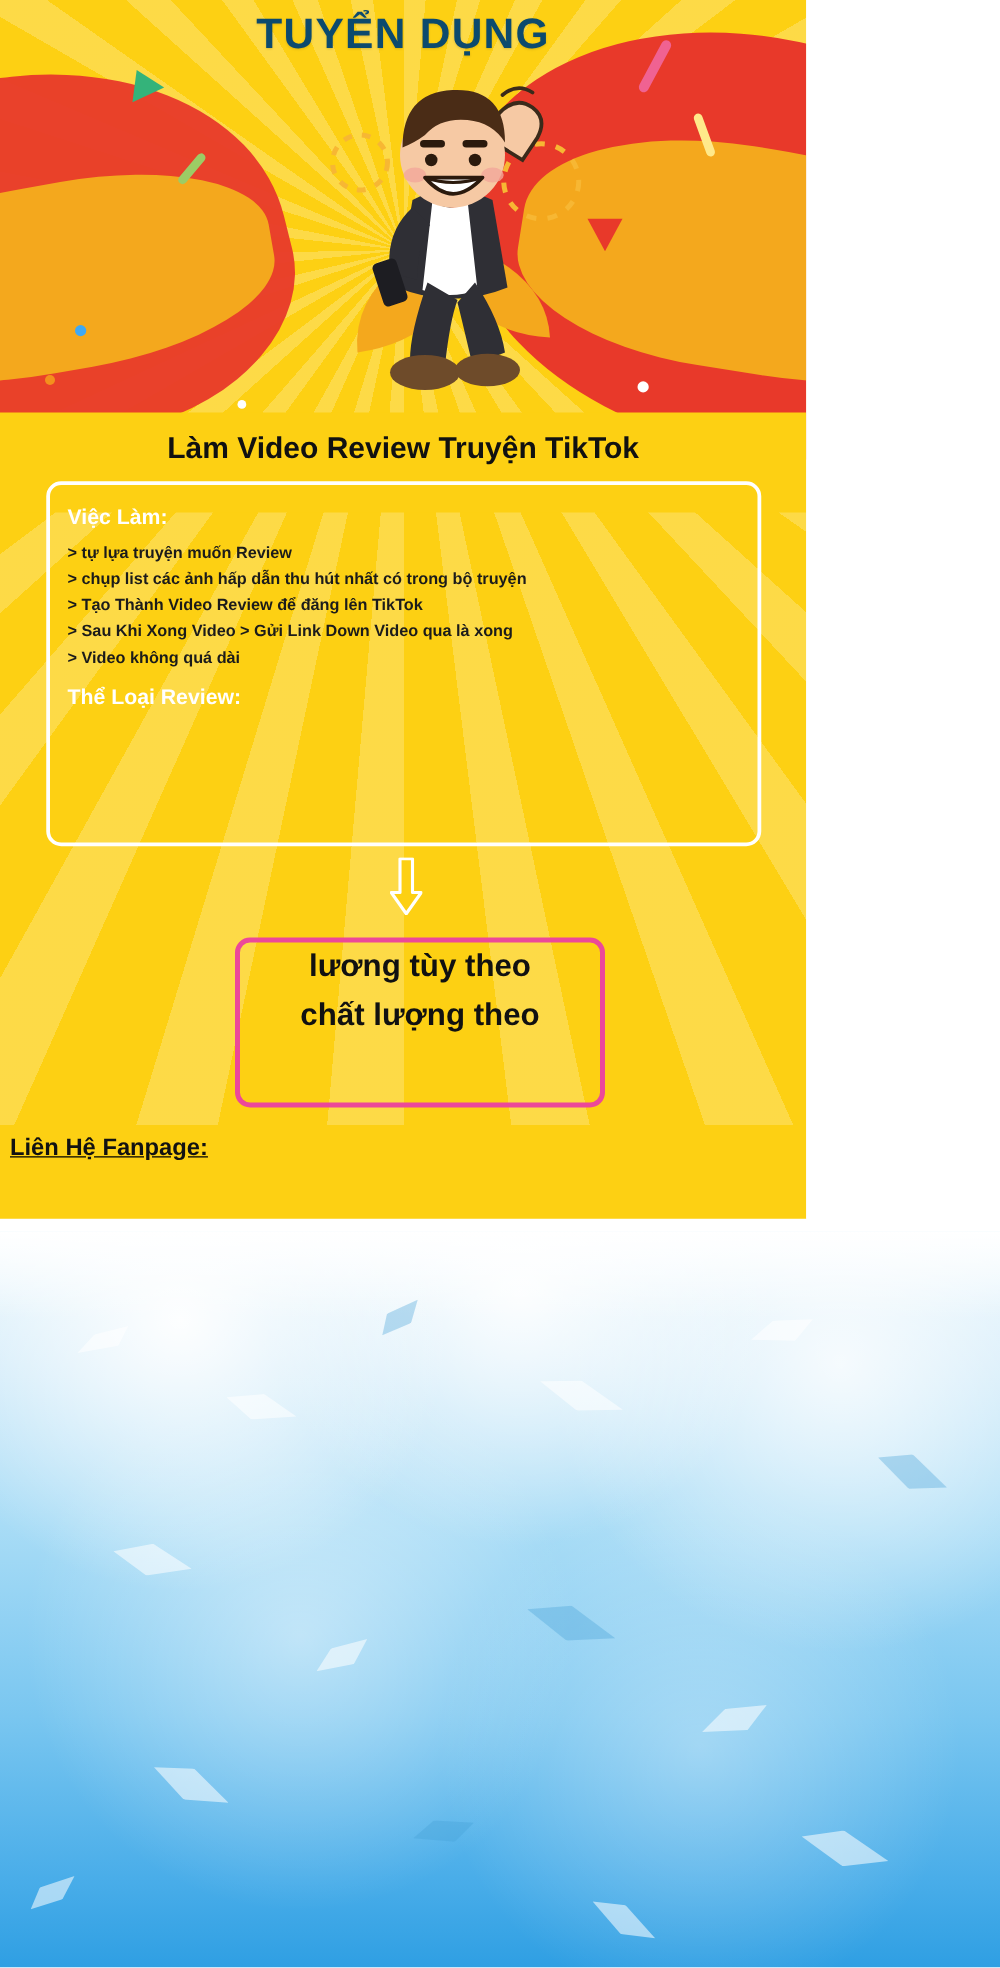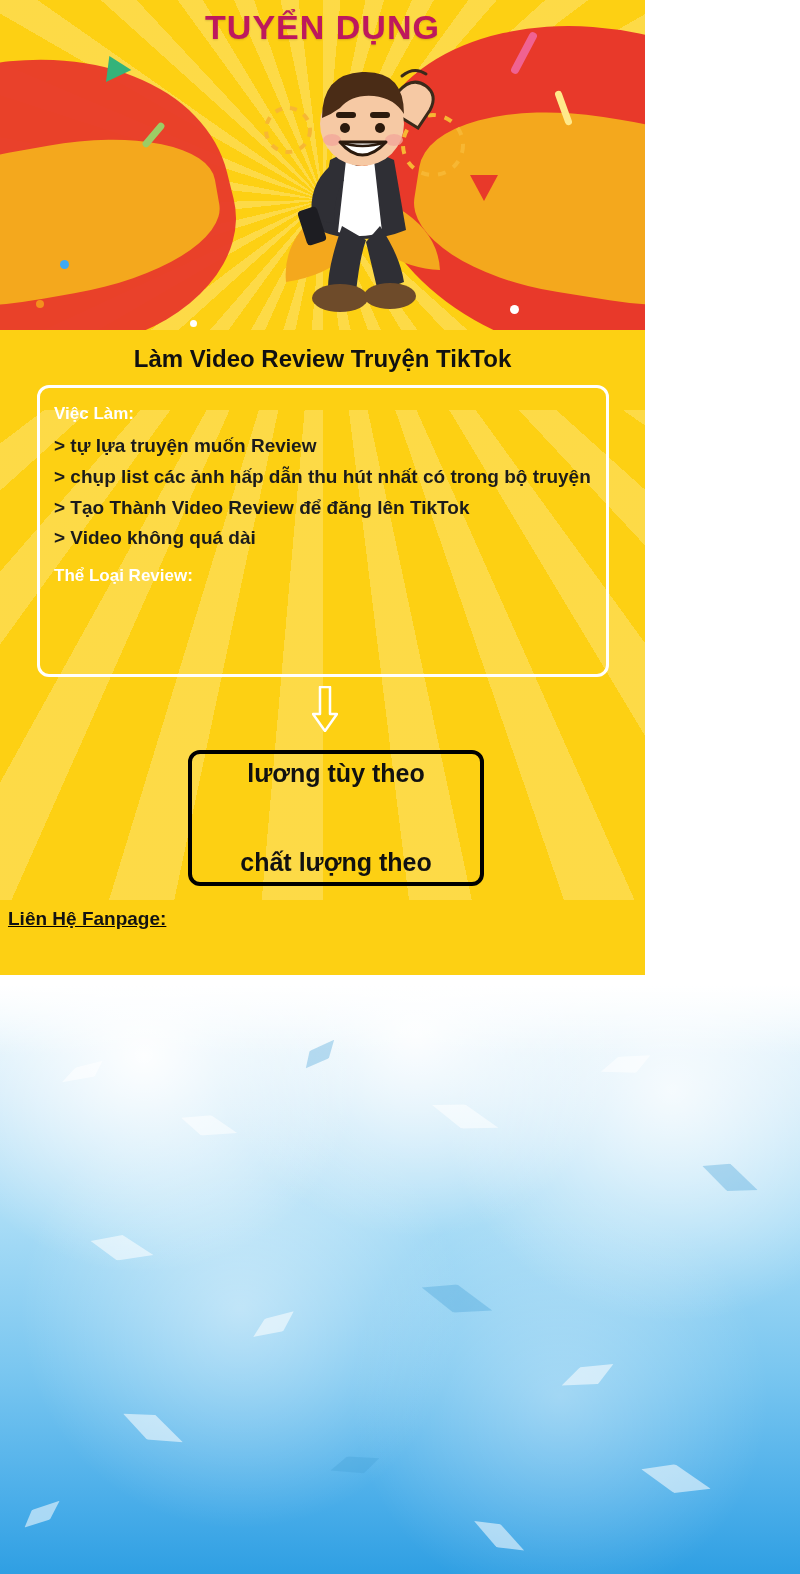--- a/index.html
+++ b/index.html
@@ -105,21 +105,21 @@
 
   .poster-title {
     position: absolute;
     left: 0;
     top: 8px;
     width: 645px;
     text-align: center;
     font-size: 34px;
     font-weight: 700;
     letter-spacing: 1px;
-    color: #be185d;
+    color: #0c4a6e;
     text-shadow: 0 1px 2px rgba(0,0,0,0.15);
     z-index: 10;
   }
 
   
   .character { position: absolute; left: 230px; top: 40px; width: 260px; height: 300px; z-index: 6; }
 
   .sub-title {
     position: absolute;
     left: 0;
@@ -144,21 +144,21 @@
     padding: 16px 14px 10px 14px;
     z-index: 10;
   }
   .info-head {
     font-size: 17px;
     font-weight: 700;
     color: #ffffff;
     margin-bottom: 7px;
   }
   .info-line {
-    font-size: 19px;
+    font-size: 13px;
     font-weight: 700;
     color: #1b1b1b;
     line-height: 1.62;
   }
   .gap { height: 12px; }
 
   .arrow-down {
     position: absolute;
     left: 312px;
     top: 686px;
@@ -166,27 +166,27 @@
     height: 46px;
     z-index: 10;
   }
 
   .salary-box {
     position: absolute;
     left: 188px;
     top: 750px;
     width: 296px;
     height: 136px;
-    border: 4px solid #000000;
+    border: 4px solid #ec4899;
     border-radius: 12px;
     box-sizing: border-box;
     display: flex;
     flex-direction: column;
     align-items: center;
-    justify-content: space-between;
+    justify-content: flex-start;
     z-index: 10;
   }
   .salary-line {
     font-size: 25px;
     font-weight: 700;
     color: #111111;
     line-height: 1.55;
   }
 
   .contact {
@@ -307,20 +307,21 @@
     <ellipse cx="160" cy="256" rx="26" ry="13" fill="#6e4b2a"></ellipse>
   </svg>
 
   <div class="sub-title">Làm Video Review Truyện TikTok</div>
 
   <div class="info-box">
     <div class="info-head">Việc Làm:</div>
     <div class="info-line">&gt; tự lựa truyện muốn Review</div>
     <div class="info-line">&gt; chụp list các ảnh hấp dẫn thu hút nhất có trong bộ truyện</div>
     <div class="info-line">&gt; Tạo Thành Video Review để đăng lên TikTok</div>
+    <div class="info-line">&gt; Sau Khi Xong Video &gt; Gửi Link Down Video qua là xong</div>
 
     <div class="info-line">&gt; Video không quá dài</div>
 
     <div class="gap"></div>
 
     <div class="info-head">Thể Loại Review:</div>
   </div>
 
   <svg class="arrow-down" viewBox="0 0 26 46">
     <path d="M8 1 H18 V28 H25 L13 45 L1 28 H8 Z" fill="#fdd013" stroke="#ffffff" stroke-width="2.5" stroke-linejoin="round"></path>

